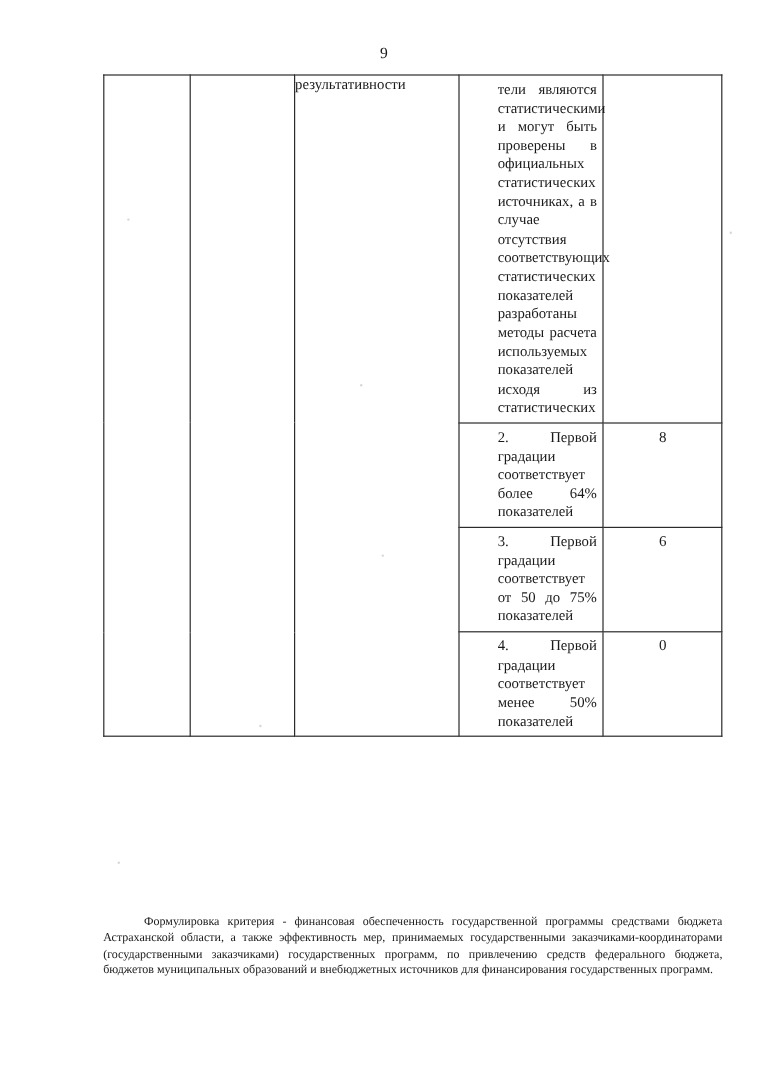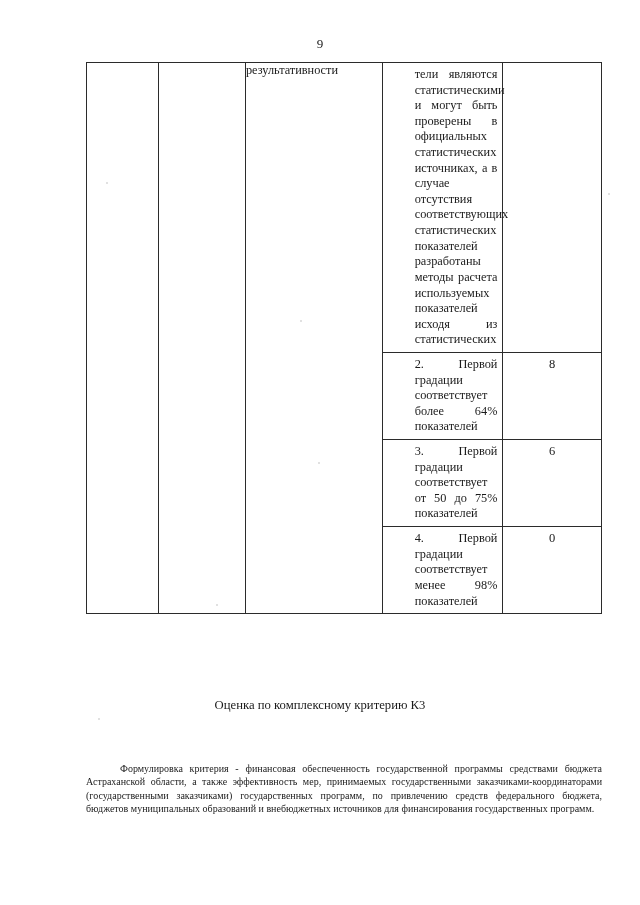--- a/index.html
+++ b/index.html
@@ -118,27 +118,26 @@
       </tr>
       <tr>
         <td class="crit">2. Первой градации соответствует более 64% показателей</td>
         <td class="score">8</td>
       </tr>
       <tr>
         <td class="crit">3. Первой градации соответствует от 50 до 75% показателей</td>
         <td class="score">6</td>
       </tr>
       <tr>
-        <td class="crit">4. Первой градации соответствует менее 98% показателей</td>
+        <td class="crit">4. Первой градации соответствует менее 50% показателей</td>
         <td class="score">0</td>
       </tr>
     </tbody>
   </table>
 
-  <div class="caption">Оценка по комплексному критерию К3</div>
 
   <div class="body-para">Формулировка критерия - финансовая обеспеченность государственной программы средствами бюджета Астраханской области, а также эффективность мер, принимаемых государственными заказчиками-координаторами (государственными заказчиками) государственных программ, по привлечению средств федерального бюджета, бюджетов муниципальных образований и внебюджетных источников для финансирования государственных программ.</div>
 
   <span class="speck" style="top:182px;left:106px;"></span>
   <span class="speck" style="top:320px;left:300px;"></span>
   <span class="speck" style="top:462px;left:318px;"></span>
   <span class="speck" style="top:604px;left:216px;"></span>
   <span class="speck" style="top:718px;left:98px;"></span>
   <span class="speck" style="top:193px;left:608px;"></span>
 </div>

